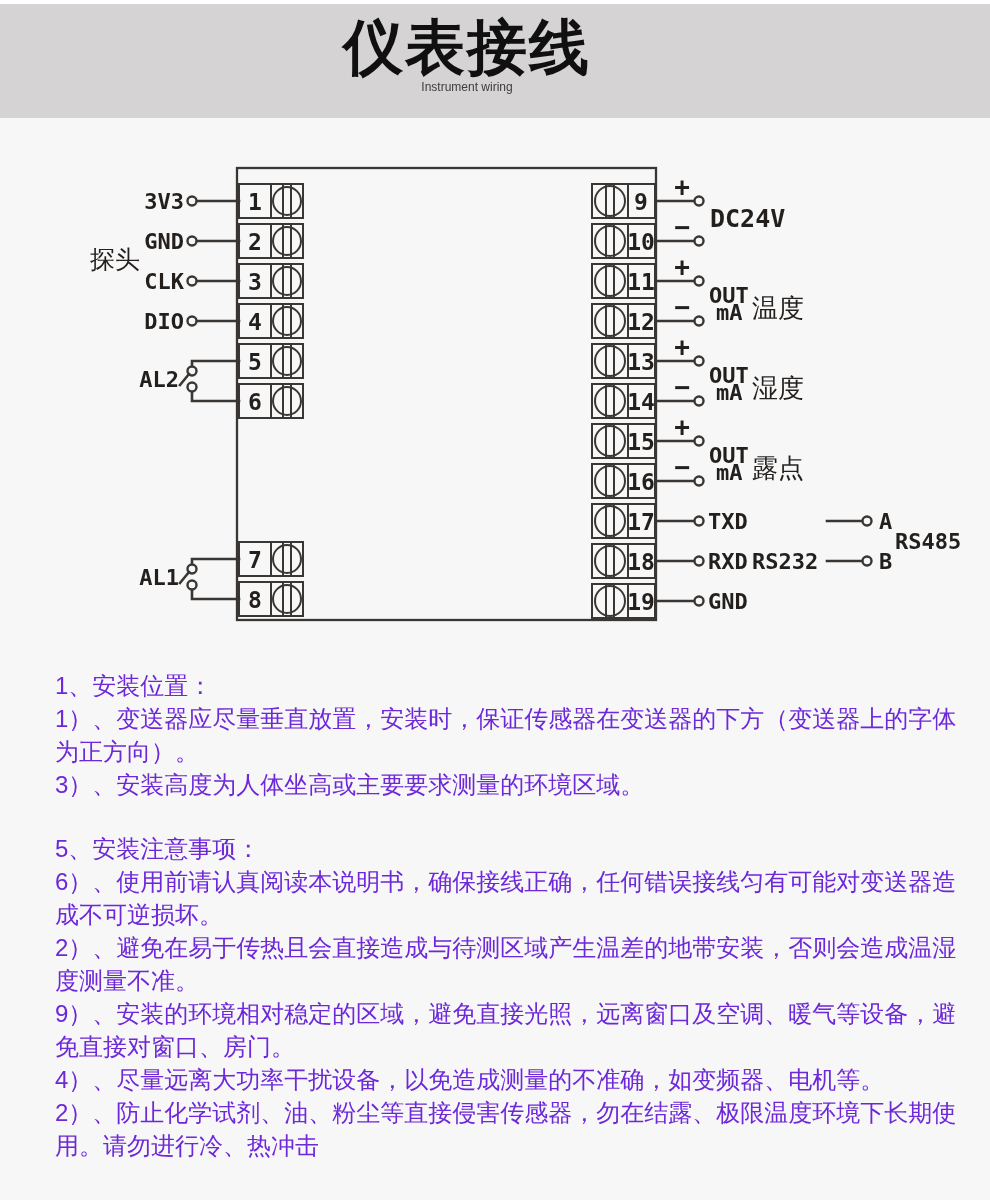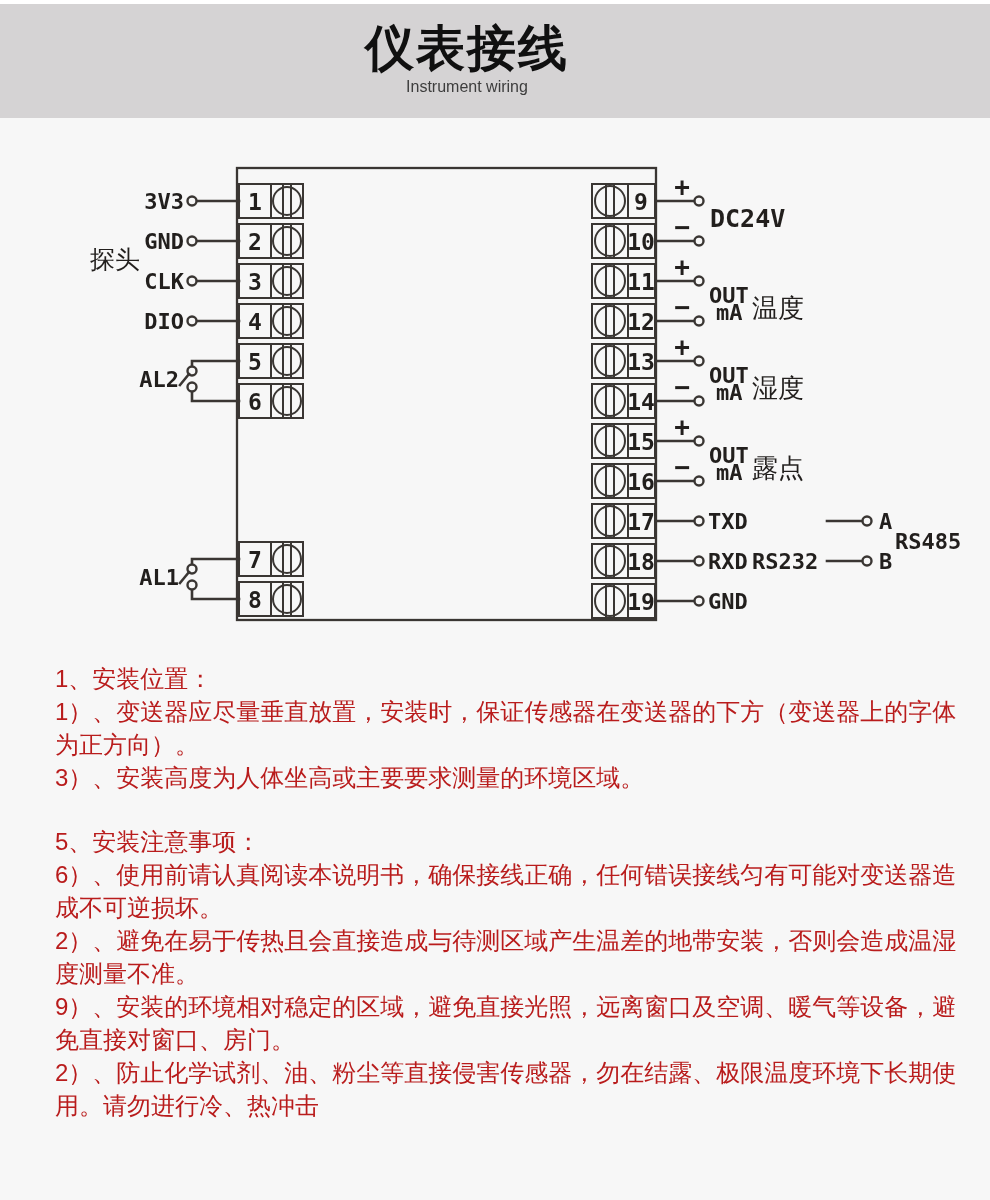--- a/index.html
+++ b/index.html
@@ -8,37 +8,37 @@
     width:990px;min-height:1200px;background:#f7f7f7;
     font-family:"Liberation Sans","DejaVu Sans",sans-serif;
     color:#141414;
   }
   .top-strip{height:4px;background:#ffffff;}
   .header{
     height:114px;background:#d5d3d4;text-align:center;
     padding-right:56px; 
   }
   .title{
-    margin:0;padding-top:17px;font-size:49px;line-height:54px;
+    margin:0;padding-top:17px;font-size:60px;line-height:54px;
     font-weight:700;color:#101010;letter-spacing:2px;
   }
-  .subtitle{font-size:16px;line-height:24px;color:#3d3d3d;}
+  .subtitle{font-size:12px;line-height:24px;color:#3d3d3d;}
   svg#diagram{display:block;margin-top:32px;}
   
   .ln{stroke:#3a3633;stroke-width:2.6;fill:none;stroke-linecap:square;}
   .bx{stroke:#3a3633;stroke-width:2.3;fill:none;}
   .sc{stroke:#3a3633;stroke-width:2;fill:none;}
   .dot{stroke:#3a3633;stroke-width:2.4;fill:#f7f7f7;}
   svg text{fill:#221f1d;}
   .tm{font-family:"DejaVu Sans Mono","Liberation Mono",monospace;font-weight:700;}
   .tc{font-family:"Liberation Sans","DejaVu Sans",sans-serif;font-weight:500;}
   
   .instructions{
-    margin:2px 0 0 55px;max-width:912px;
-    font-size:24px;line-height:33px;color:#b91c1c;
+    margin:9px 0 0 55px;max-width:912px;
+    font-size:24px;line-height:33px;color:#6d28d9;
   }
   .instructions p{margin:0;}
   .section + .section{margin-top:31px;}
 </style>
 </head>
 <body>
 
 <div>
   <div class="top-strip"></div>
 
@@ -245,17 +245,18 @@
         <div class="section">
           <p>1、安装位置：</p>
           <p>1）、变送器应尽量垂直放置，安装时，保证传感器在变送器的下方（变送器上的字体为正方向）。</p>
           <p>3）、安装高度为人体坐高或主要要求测量的环境区域。</p>
         </div>
         <div class="section">
           <p>5、安装注意事项：</p>
           <p>6）、使用前请认真阅读本说明书，确保接线正确，任何错误接线匀有可能对变送器造成不可逆损坏。</p>
           <p>2）、避免在易于传热且会直接造成与待测区域产生温差的地带安装，否则会造成温湿度测量不准。</p>
           <p>9）、安装的环境相对稳定的区域，避免直接光照，远离窗口及空调、暖气等设备，避免直接对窗口、房门。</p>
+          <p>4）、尽量远离大功率干扰设备，以免造成测量的不准确，如变频器、电机等。</p>
           <p>2）、防止化学试剂、油、粉尘等直接侵害传感器，勿在结露、极限温度环境下长期使用。请勿进行冷、热冲击</p>
         </div>
       </div>
   </main>
 </div>
 
 </body></html>

